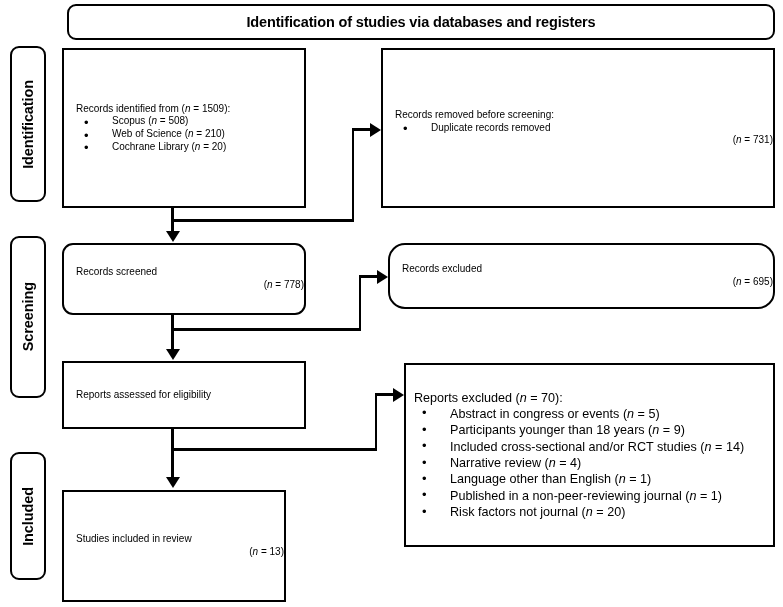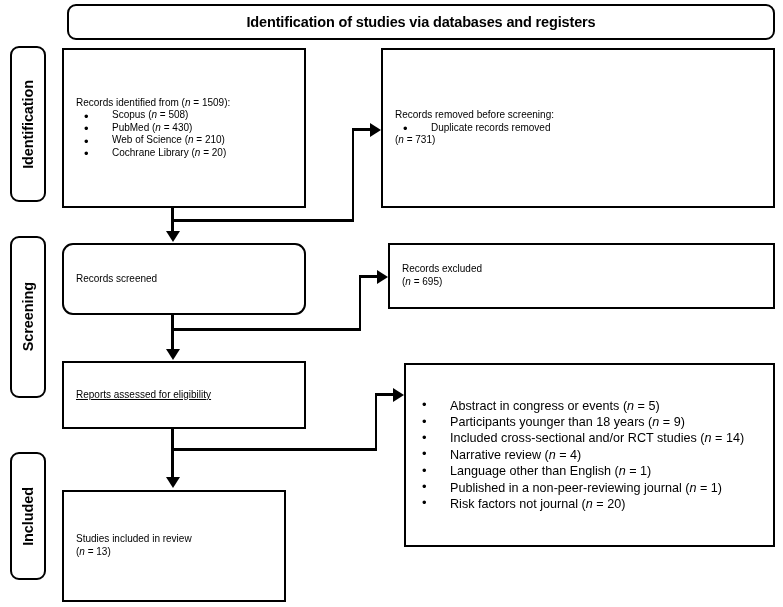--- a/index.html
+++ b/index.html
@@ -73,20 +73,21 @@
     font-size: 10px;
     line-height: 1.26;
   }
   .lead {
     margin: 0;
     white-space: nowrap;
   }
   .sub {
     margin: 0;
     white-space: nowrap;
+    text-align: right;
   }
   ul.bullets {
     margin: 0;
     padding: 0;
     list-style: none;
   }
   ul.bullets li {
     position: relative;
     padding-left: 36px;
     white-space: nowrap;
@@ -148,58 +149,59 @@
 
   <div class="stage" style="left:10px; top:452px; width:36px; height:128px;">
     <span class="stage-label">Included</span>
   </div>
 
   <div class="box" style="left:62px; top:48px; width:244px; height:160px;">
     <div class="box-body">
       <p class="lead"><span>Records identified from (</span><i class="n">n</i><span> = 1509):</span></p>
       <ul class="bullets">
         <li><span>Scopus (</span><i class="n">n</i><span> = 508)</span></li>
-        <li><span>PubMed (</span><i class="n">n</i><span> = 430)</span></li>
         <li><span>Web of Science (</span><i class="n">n</i><span> = 210)</span></li>
         <li><span>Cochrane Library (</span><i class="n">n</i><span> = 20)</span></li>
       </ul>
     </div>
   </div>
 
   <div class="box" style="left:381px; top:48px; width:394px; height:160px;">
     <div class="box-body">
       <p class="lead">Records removed before screening:</p>
       <ul class="bullets">
         <li>Duplicate records removed</li>
       </ul>
       <p class="sub"><span>(</span><i class="n">n</i><span> = 731)</span></p>
     </div>
   </div>
 
   <div class="box" style="left:62px; top:243px; width:244px; height:72px;border-radius:11px;">
     <div class="box-body">
       <p class="lead">Records screened</p>
-    </div>
-  </div>
-
-  <div class="box" style="left:388px; top:243px; width:387px; height:66px;">
+      <p class="sub"><span>(</span><i class="n">n</i><span> = 778)</span></p>
+    </div>
+  </div>
+
+  <div class="box" style="left:388px; top:243px; width:387px; height:66px;border-radius:17px;">
     <div class="box-body">
       <p class="lead">Records excluded</p>
       <p class="sub"><span>(</span><i class="n">n</i><span> = 695)</span></p>
     </div>
   </div>
 
-  <div class="box" style="left:62px; top:361px; width:244px; height:68px;text-decoration:underline;">
+  <div class="box" style="left:62px; top:361px; width:244px; height:68px;">
     <div class="box-body">
       <p class="lead">Reports assessed for eligibility</p>
     </div>
   </div>
 
   <div class="box" style="left:404px; top:363px; width:371px; height:184px;">
     <div class="box-body" style="padding-left:8px; font-size:12.6px; line-height:1.30;">
+      <p class="lead"><span>Reports excluded (</span><i class="n">n</i><span> = 70):</span></p>
       <ul class="bullets" style="margin-top:0;">
         <li><span>Abstract in congress or events (</span><i class="n">n</i><span> = 5)</span></li>
         <li><span>Participants younger than 18 years (</span><i class="n">n</i><span> = 9)</span></li>
         <li><span>Included cross-sectional and/or RCT studies (</span><i class="n">n</i><span> = 14)</span></li>
         <li><span>Narrative review (</span><i class="n">n</i><span> = 4)</span></li>
         <li><span>Language other than English (</span><i class="n">n</i><span> = 1)</span></li>
         <li><span>Published in a non-peer-reviewing journal (</span><i class="n">n</i><span> = 1)</span></li>
         <li><span>Risk factors not journal (</span><i class="n">n</i><span> = 20)</span></li>
       </ul>
     </div>

